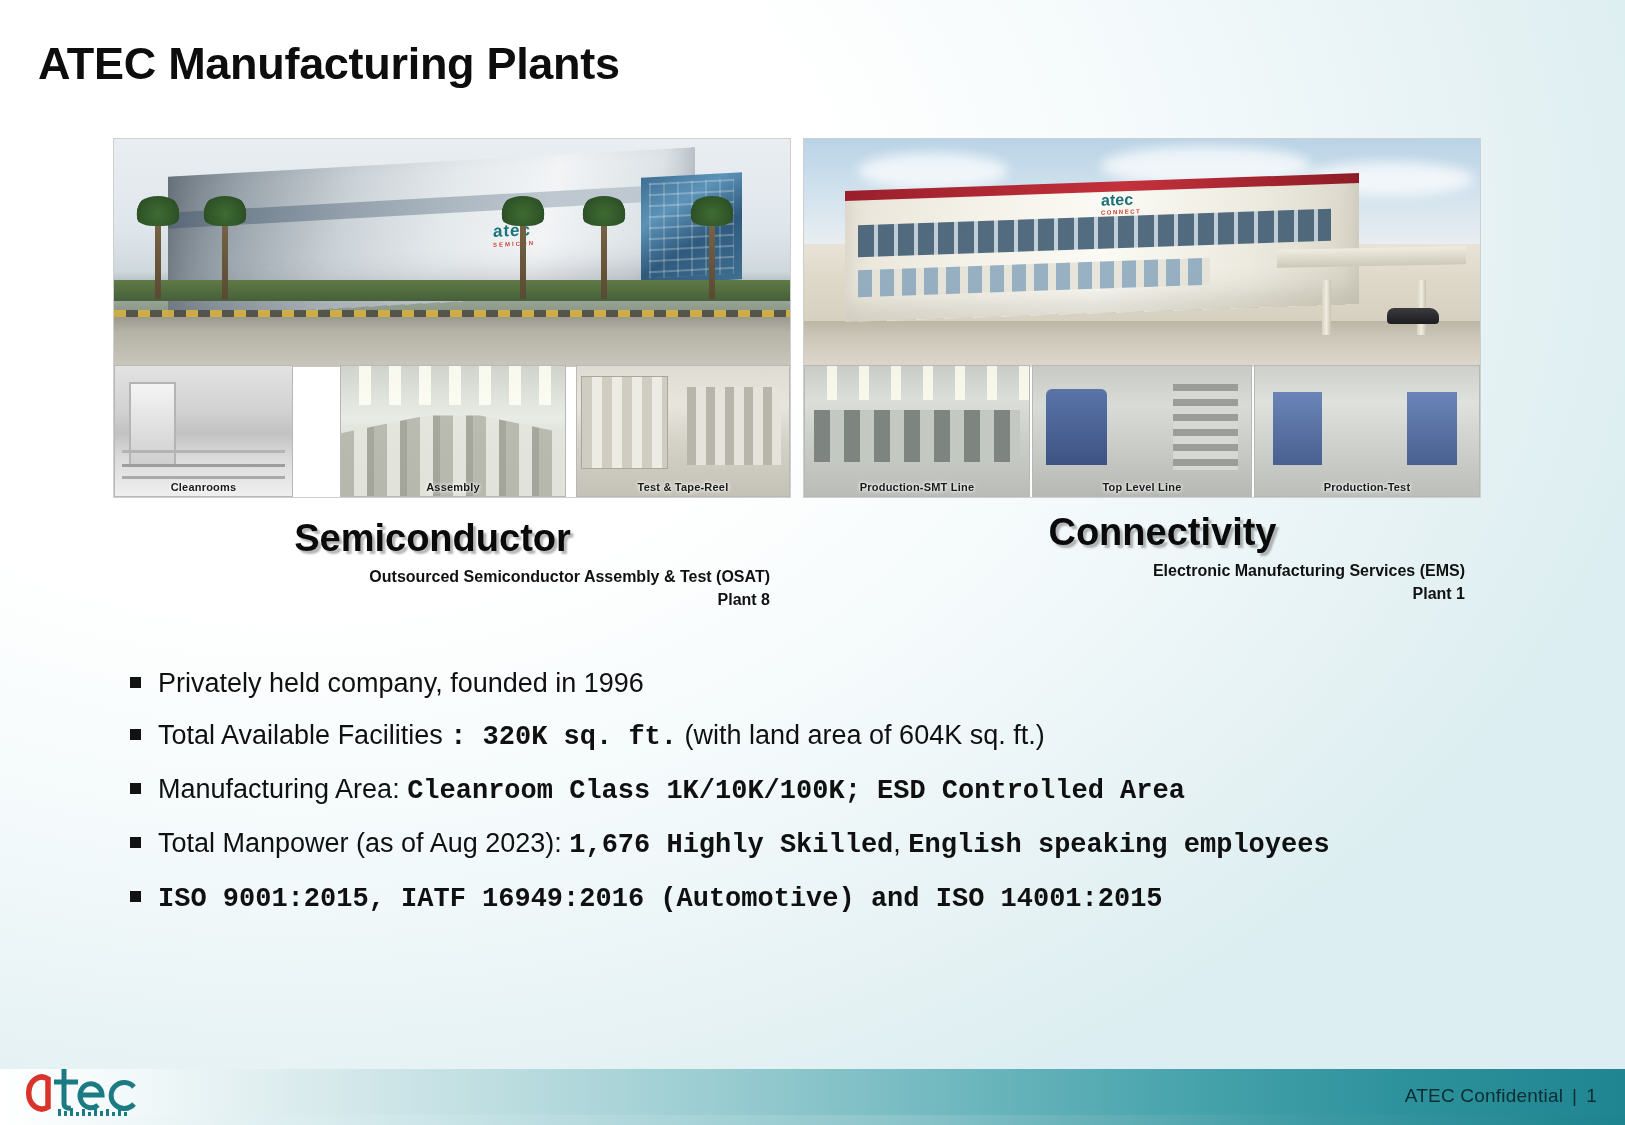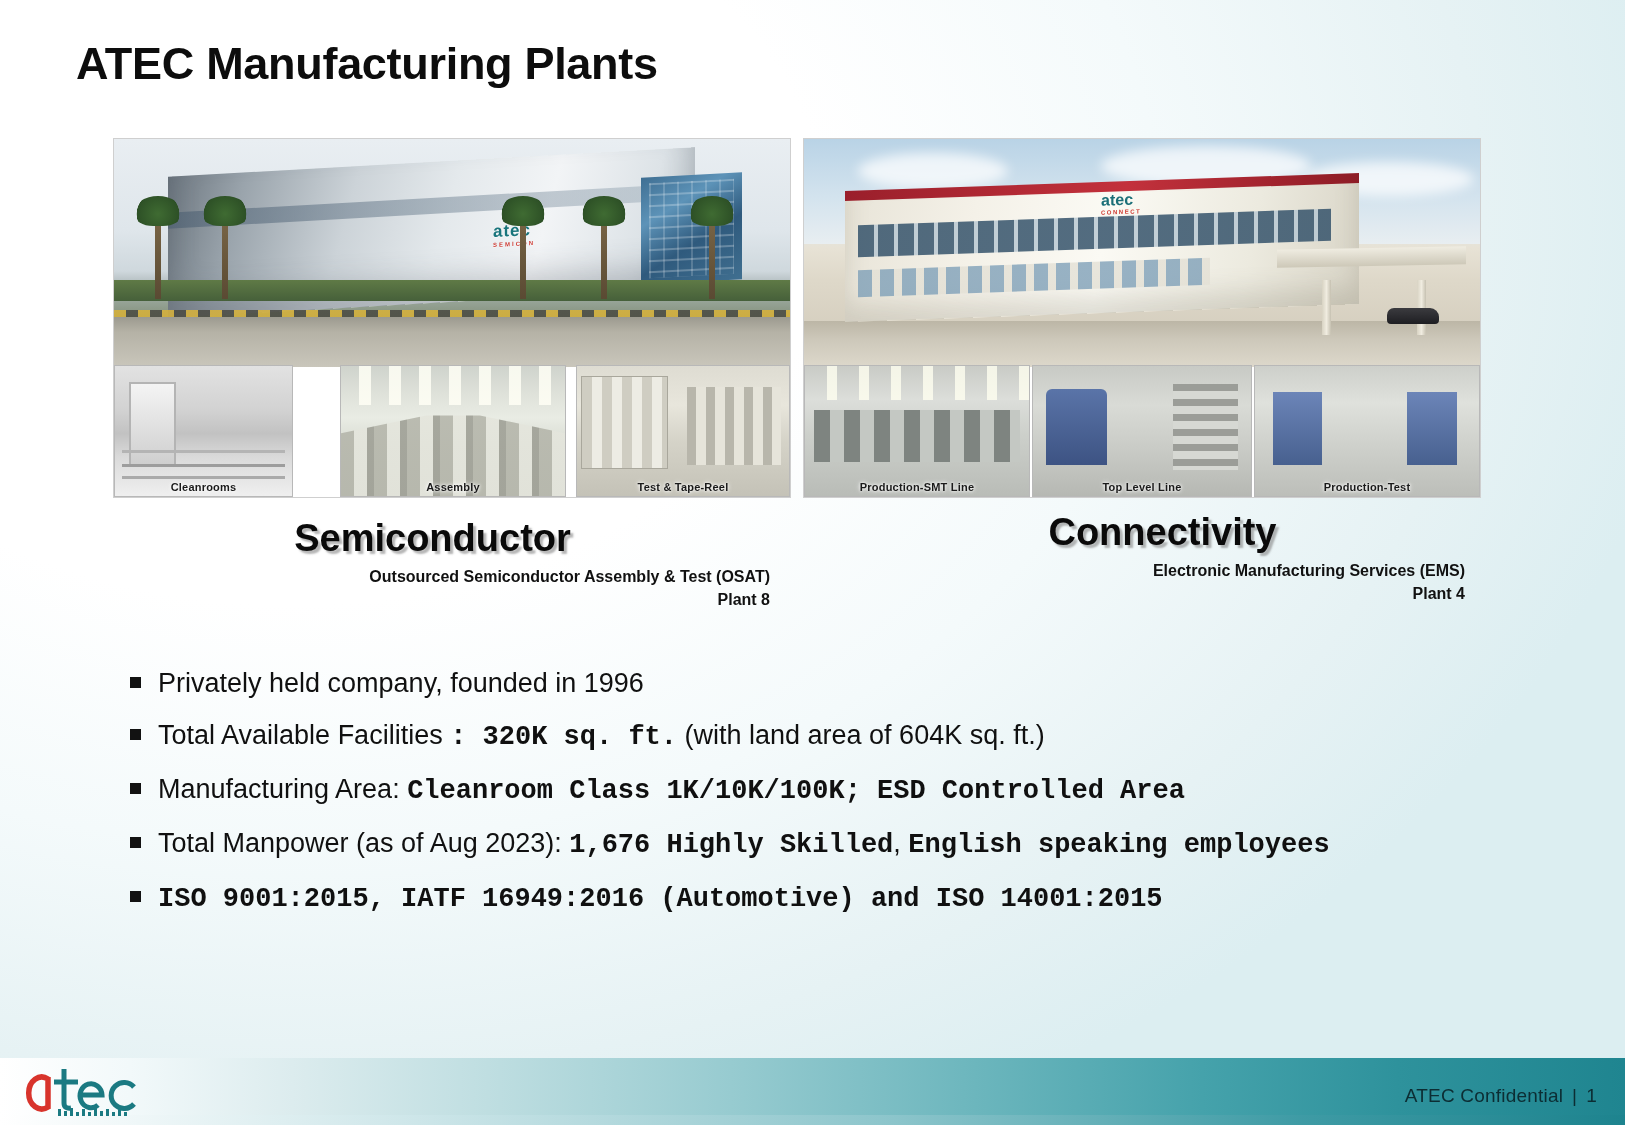--- a/index.html
+++ b/index.html
@@ -23,21 +23,20 @@
   
   .slide-title {
     position: absolute;
     left: 38px;
     top: 38px;
     font-size: 45px;
     font-weight: bold;
     color: #0d0d0d;
     letter-spacing: -0.3px;
     white-space: nowrap;
-    margin-left: 38px;
   }
 
   
   .panel {
     position: absolute;
     background: #ffffff;
     border: 1px solid #cfcfcf;
     overflow: hidden;
   }
   .panel-left  { left: 113px; top: 138px;  width: 678px; height: 360px; }
@@ -346,21 +345,21 @@
     background: #121212;
     margin-right: 17px;
     transform: translateY(-4px);
   }
   .bullet b { font-weight: bold; font-family: Liberation Mono, monospace; }
 
   
   .footer-bar {
     position: absolute;
     left: 0; right: 0; bottom: 0;
-    height: 67px;
+    height: 56px;
     background: linear-gradient(90deg,
       #ffffff 0%, #f2f9fa 8%, #dcecee 18%, #bfdee1 30%,
       #97cbd0 45%, #6cb6bd 60%, #45a2ab 74%, #2e929c 86%, #1f8590 100%);
   }
   .footer-strip {
     position: absolute;
     left: 0; right: 0; bottom: 0;
     height: 10px;
     background: linear-gradient(90deg, #ffffff 0%, #cfe7ea 25%, #8ec6cc 55%, #3f9ba5 80%, #1d838e 100%);
     opacity: .9;
@@ -468,21 +467,21 @@
     <div class="sect-sub">
       <div>Outsourced Semiconductor Assembly &amp; Test (OSAT)</div>
       <div>Plant 8</div>
     </div>
   </div>
 
   <div class="sect sect-right">
     <div class="sect-title">Connectivity</div>
     <div class="sect-sub">
       <div>Electronic Manufacturing Services (EMS)</div>
-      <div>Plant 4</div>
+      <div>Plant 1</div>
     </div>
   </div>
 
   <div class="bullets" id="bullet-list">
       <div class="bullet">
         <span class="mark"></span>
         <span><span>Privately held company, founded in 1996</span></span>
       </div>
       <div class="bullet">
         <span class="mark"></span>

